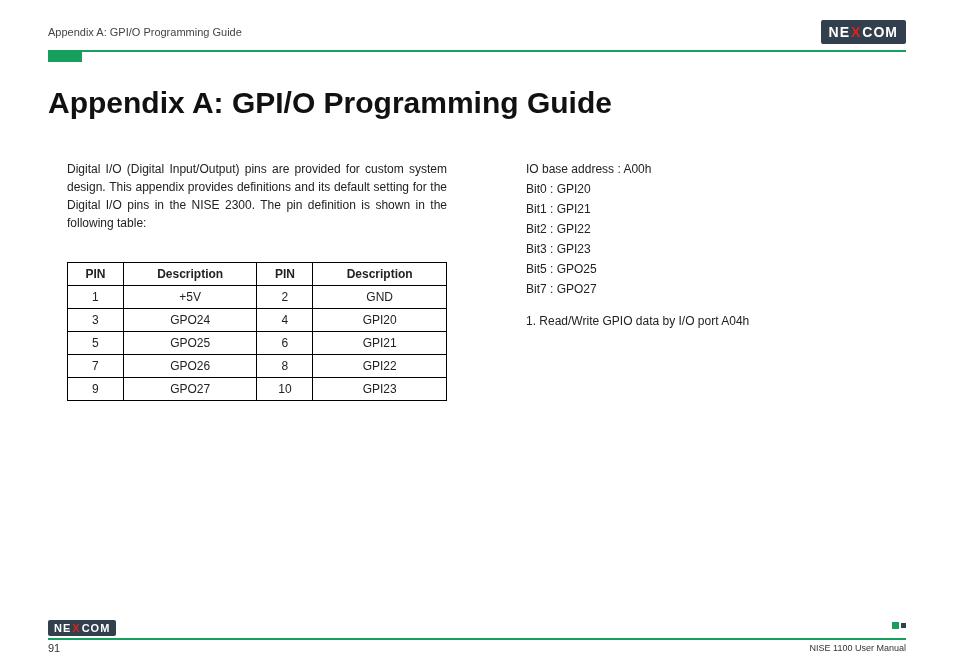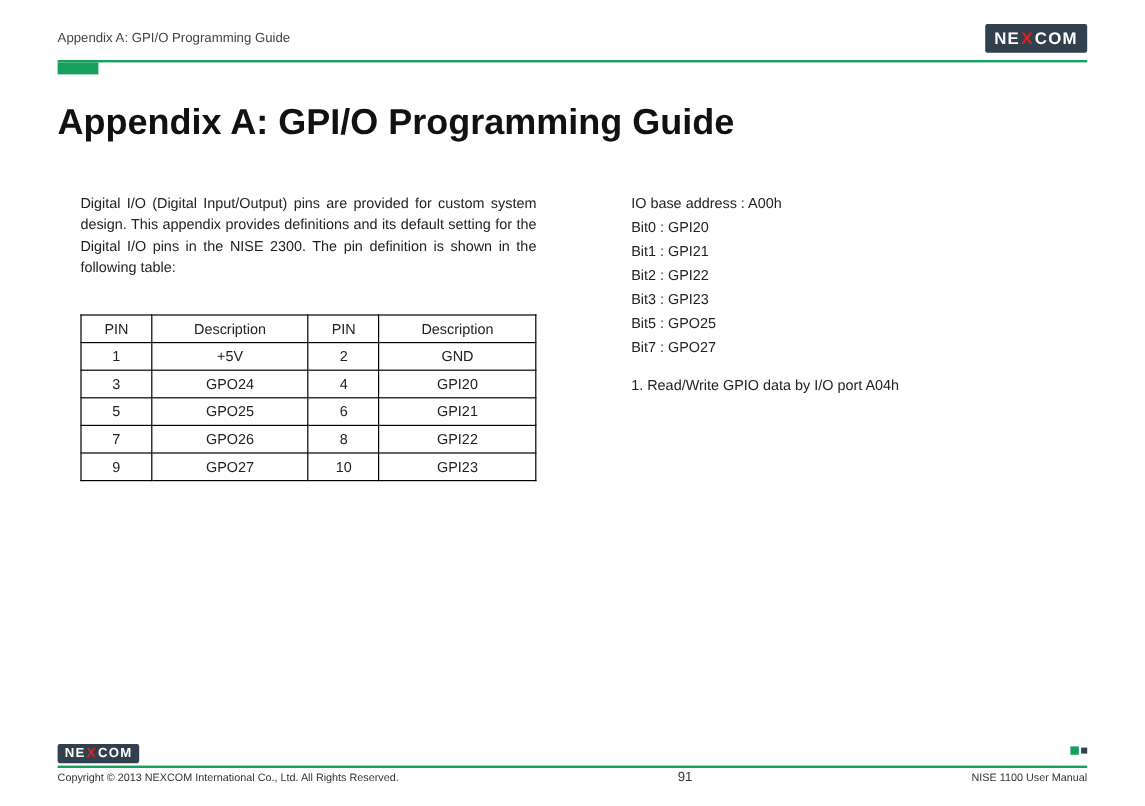--- a/index.html
+++ b/index.html
@@ -58,21 +58,21 @@
   table.pin-table {
     border-collapse: collapse;
     width: 100%;
     font-size: 12px;
   }
   table.pin-table th, table.pin-table td {
     border: 1px solid #000;
     padding: 2px 6px;
     text-align: center;
   }
-  table.pin-table th { font-weight: normal; }
+  table.pin-table th { font-weight: bold; }
   .io-block p { margin-bottom: 2px; }
   .io-title { margin-bottom: 14px; }
   .note { margin-top: 14px; }
   .footer {
     position: absolute;
     left: 48px; right: 48px; bottom: 18px;
   }
   .footer-rule {
     border: none;
     border-top: 2px solid #17a05d;
@@ -186,17 +186,16 @@
     <span>NE</span>
       <span class="x">X</span>
       <span>COM</span>
   </span>
   <span class="footer-squares" style="float:right; margin-top:4px;">
     <span class="sq"></span>
     <span class="sq dark small"></span>
   </span>
   <hr class="footer-rule">
   <div class="footer-row">
-    <span>Copyright © 2013 NEXCOM International Co., Ltd. All Rights Reserved.</span>
     <span class="footer-center">91</span>
     <span>NISE 1100 User Manual</span>
   </div>
 </div>
 
 </body></html>

